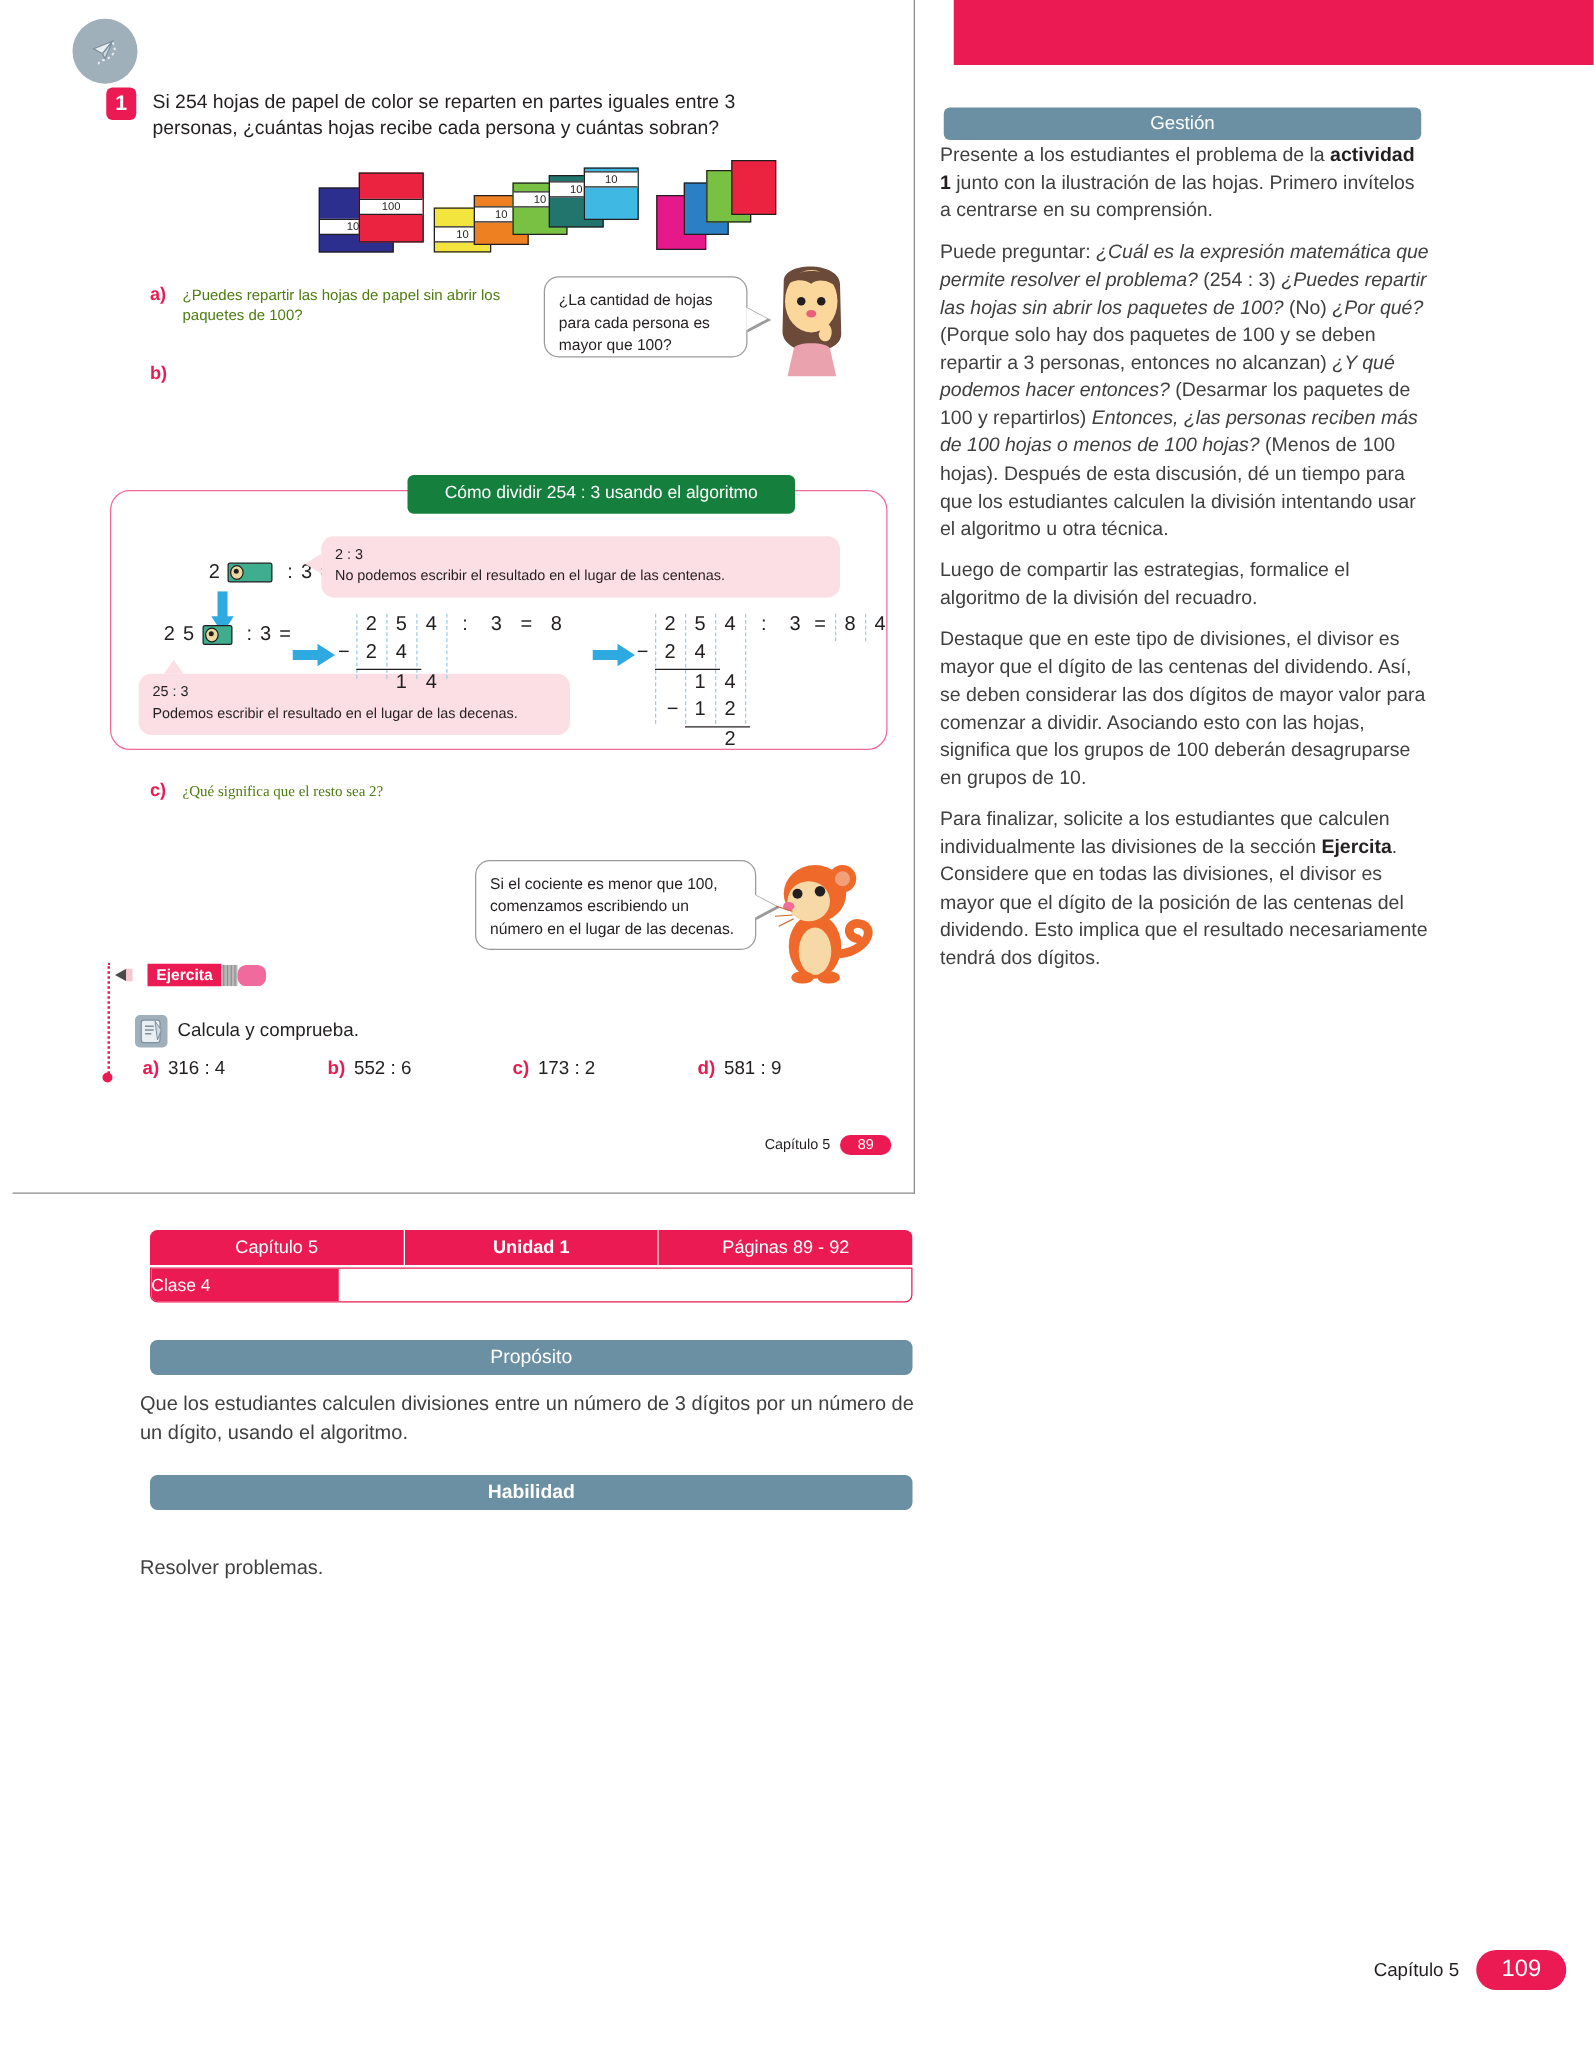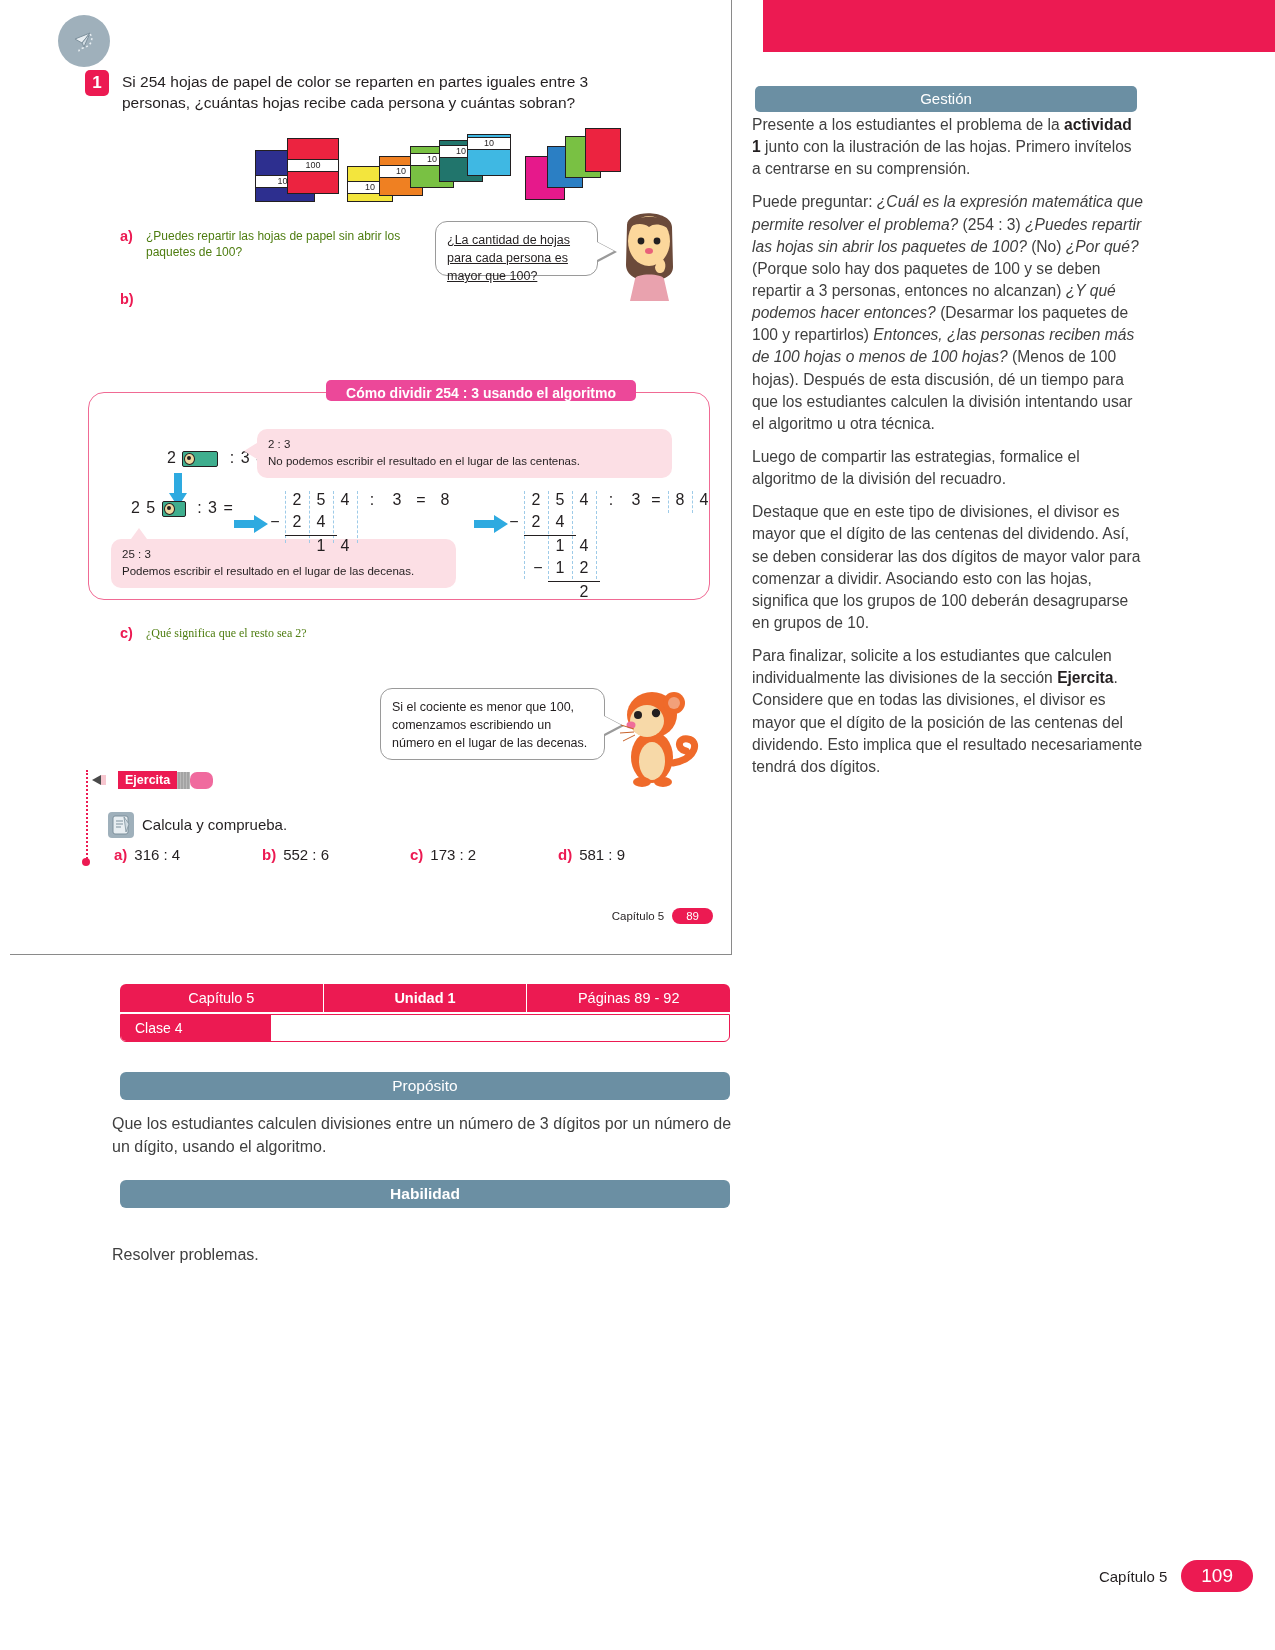--- a/index.html
+++ b/index.html
@@ -37,22 +37,22 @@
   .bubble{position:absolute;background:#fff;border:1.6px solid #9a9a9a;border-radius:12px;
     font-size:12.5px;color:#231f20;line-height:1.45;padding:9px 11px;box-sizing:border-box;}
   .bubble.tail-r:after{content:"";position:absolute;right:-17px;top:38%;
     border-top:9px solid transparent;border-bottom:9px solid transparent;border-left:17px solid #fff;}
   .bubble.tail-r:before{content:"";position:absolute;right:-20px;top:38%;
     border-top:10px solid transparent;border-bottom:10px solid transparent;border-left:19px solid #9a9a9a;}
 
   
   .algobox{position:absolute;left:78px;top:392px;width:622px;height:208px;
     border:1.8px solid #f06a94;border-radius:16px;box-sizing:border-box;}
-  .algotitle{position:absolute;left:237px;top:-13px;width:310px;height:21px;background:#ec4899;
-    border-radius:5px;color:#fff;font-size:14px;text-align:center;line-height:27px;font-weight:bold;}
+  .algotitle{position:absolute;left:237px;top:-13px;width:310px;height:31px;background:#15803d;
+    border-radius:5px;color:#fff;font-size:14px;text-align:center;line-height:27px;}
   .aline{position:absolute;font-size:16px;color:#231f20;letter-spacing:1px;}
   .callout{position:absolute;background:#fcdfe5;border-radius:10px;font-size:11.5px;
     color:#231f20;line-height:1.5;padding:7px 11px;box-sizing:border-box;}
   .callout.t-left:before{content:"";position:absolute;left:-13px;top:14px;
     border-top:8px solid transparent;border-bottom:8px solid transparent;border-right:13px solid #fcdfe5;}
   .callout.t-up:before{content:"";position:absolute;left:20px;top:-11px;
     border-left:8px solid transparent;border-right:8px solid transparent;border-bottom:11px solid #fcdfe5;}
 
   .gcover{display:inline-block;width:34px;height:14px;background:#3fae8e;border:1.3px solid #231f20;
     border-radius:2px;vertical-align:middle;position:relative;}
@@ -86,21 +86,21 @@
 
   
   .infotable{position:absolute;left:120px;top:984px;width:610px;}
   .irow1{display:flex;height:28px;border-radius:6px 6px 0 0;overflow:hidden;}
   .irow1 .cell{background:#ec1a52;color:#fff;font-size:14.5px;display:flex;align-items:center;
     justify-content:center;flex:1;border-right:1.5px solid #fff;}
   .irow1 .cell:last-child{border-right:none;}
   .irow2{display:flex;height:28px;margin-top:2px;border:1.5px solid #ec1a52;border-radius:0 0 6px 6px;
     box-sizing:border-box;overflow:hidden;}
   .irow2 .clase{background:#ec1a52;color:#fff;font-size:14px;width:150px;display:flex;
-    align-items:center;padding-left:14px;box-sizing:border-box;}
+    align-items:center;box-sizing:border-box;}
   .irow2 .titlecell{flex:1;display:flex;align-items:center;justify-content:center;
     color:#ec1a52;font-size:14.5px;}
 
   .sec-head{position:absolute;left:120px;width:610px;height:28px;background:#6b8fa3;
     border-radius:6px;color:#fff;font-size:15.5px;text-align:center;line-height:28px;}
   .sec-body{position:absolute;left:112px;width:620px;font-size:16px;color:#3f3f3f;line-height:1.45;}
 
   
   .gestion-head{position:absolute;left:755px;top:86px;width:382px;height:26px;background:#6b8fa3;
     border-radius:5px;color:#fff;font-size:15px;text-align:center;line-height:26px;}
@@ -162,21 +162,21 @@
     <div class="pk" style="left:312px;top:16px;width:36px;height:42px;background:#2b7fc4;"></div>
     <div class="pk" style="left:330px;top:6px;width:36px;height:42px;background:#79c143;"></div>
     <div class="pk" style="left:350px;top:-2px;width:36px;height:44px;background:#ec2340;"></div>
   </div>
 
   <div class="itemlet" style="left:110px;top:228px;font-size:14.5px;">a)</div>
   <div class="item" style="left:136px;top:228px;width:275px;">¿Puedes repartir las hojas de papel sin abrir los paquetes de 100?</div>
 
   <div class="itemlet" style="left:110px;top:291px;font-size:14.5px;">b)</div>
 
-  <div class="bubble tail-r" style="left:425px;top:221px;width:163px;height:55px;text-decoration:underline;">¿La cantidad de hojas para cada persona es mayor que 100?</div>
+  <div class="bubble tail-r" style="left:425px;top:221px;width:163px;height:65px;">¿La cantidad de hojas para cada persona es mayor que 100?</div>
 
   <svg style="position:absolute;left:605px;top:205px;" width="68" height="98" viewBox="0 0 68 98">
     <path d="M12 20 C12 4 56 4 57 22 L58 62 C58 72 46 76 34 76 C22 76 11 70 11 60 Z" fill="#6b4a3a"></path>
     <ellipse cx="34" cy="36" rx="21" ry="25" fill="#fcd79b"></ellipse>
     <path d="M13 24 C16 8 54 7 56 26 C50 20 40 17 34 22 C27 17 18 19 13 24 Z" fill="#6b4a3a"></path>
     <circle cx="26" cy="36" r="3.4" fill="#231f20"></circle>
     <circle cx="42" cy="36" r="3.4" fill="#231f20"></circle>
     <ellipse cx="34" cy="46" rx="4" ry="3" fill="#e8607a"></ellipse>
     <path d="M20 74 C20 68 48 68 49 74 L54 96 L15 96 Z" fill="#e9a2ae"></path>
     <path d="M44 52 C50 54 52 60 49 66 C46 70 40 68 40 62 Z" fill="#fcd79b"></path>

